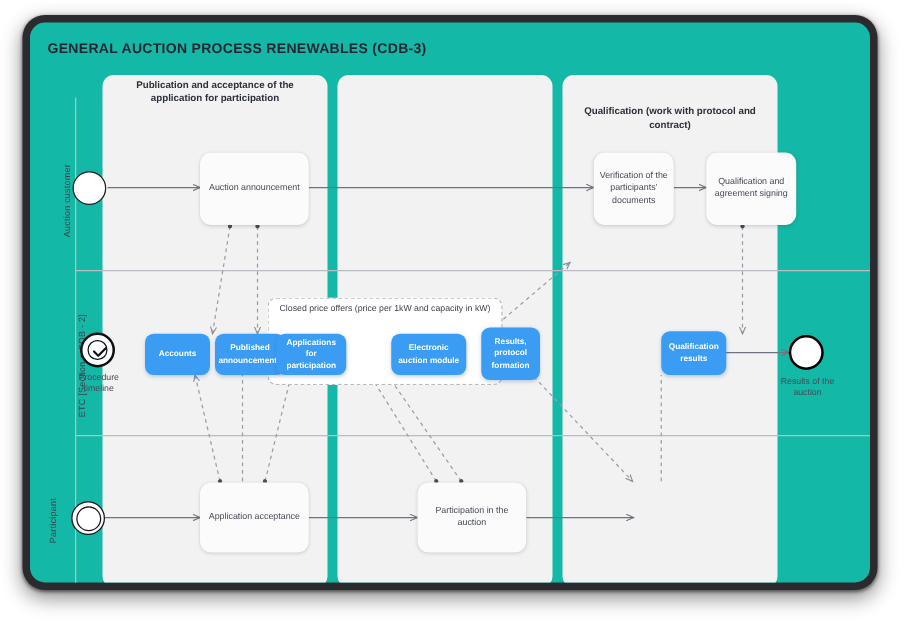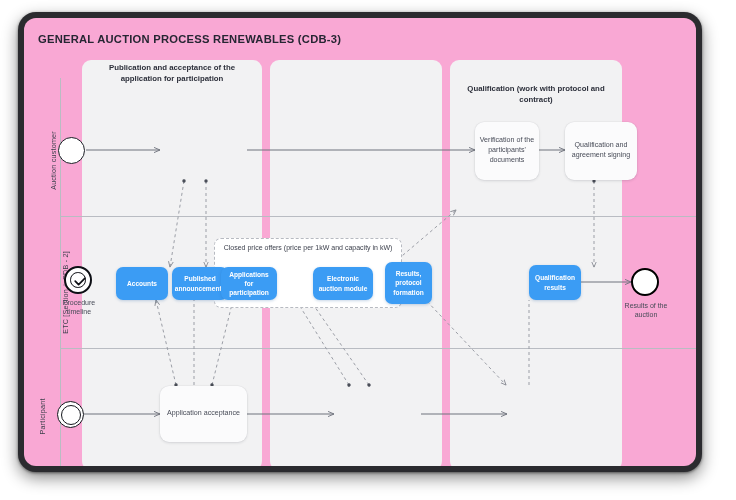--- a/index.html
+++ b/index.html
@@ -21,21 +21,21 @@
     left: 18px; top: 12px;
     width: 684px; height: 460px;
     border-radius: 18px;
     background: #2b2b2f;
     box-shadow: 0 6px 16px rgba(0,0,0,0.45), 0 1px 3px rgba(0,0,0,0.5);
   }
   #canvas {
     position: absolute;
     left: 24px; top: 18px;
     width: 672px; height: 448px;
-    background: #f9a8d4;
+    background: #14b8a6;
     border-radius: 12px;
     overflow: hidden;
   }
   #title {
     position: absolute;
     left: 14px; top: 15px;
     font-size: 11.2px;
     font-weight: bold;
     letter-spacing: 0.25px;
     color: #262633;
@@ -280,31 +280,33 @@
         <path d="M289,240 L361,240" fill="none" stroke="#9b9ea6" stroke-width="1" stroke-dasharray="3 3" marker-start="url(#dot)"></path>
         <path d="M365,207 L432,150" fill="none" stroke="#9b9ea6" stroke-width="1" stroke-dasharray="3 3" marker-start="url(#dot)" marker-end="url(#ahd)"></path>
 
         <path d="M399,237 L482,325" fill="none" stroke="#9b9ea6" stroke-width="1" stroke-dasharray="3 3" marker-start="url(#dot)" marker-end="url(#ahd)"></path>
 
         <path d="M570,121 L570,207" fill="none" stroke="#9b9ea6" stroke-width="1" stroke-dasharray="3 3" marker-start="url(#dot)" marker-end="url(#ahd)"></path>
 
         <path d="M505,325 L505,240" fill="none" stroke="#9b9ea6" stroke-width="1" stroke-dasharray="3 3"></path>
       </svg>
 
+      <div class="node" style="left:136px; top:62px; width:87px; height:58px;">Auction announcement</div>
       <div class="node" style="left:451px; top:62px; width:64px; height:58px;">Verification of the participants' documents</div>
       <div class="node" style="left:541px; top:62px; width:72px; height:58px;">Qualification and agreement signing</div>
 
       <div class="node blue" style="left:92px; top:207px; width:52px; height:33px;">Accounts</div>
       <div class="node blue" style="left:148px; top:207px; width:56px; height:33px;">Published announcements</div>
       <div class="node blue" style="left:197px; top:207px; width:56px; height:33px;">Applications for participation</div>
       <div class="node blue" style="left:289px; top:207px; width:60px; height:33px;">Electronic auction module</div>
       <div class="node blue" style="left:361px; top:202px; width:47px; height:42px;">Results, protocol formation</div>
       <div class="node blue" style="left:505px; top:205px; width:52px; height:35px;">Qualification results</div>
 
       <div class="node" style="left:136px; top:326px; width:87px; height:56px;">Application acceptance</div>
+      <div class="node" style="left:310px; top:326px; width:87px; height:56px;">Participation in the auction</div>
 
       <div class="event thin" style="left:34px; top:77px; width:27px; height:27px;"></div>
       <div class="event double" style="left:33px; top:341px; width:27px; height:27px;"></div>
       <div class="event thick" style="left:607px; top:208px; width:28px; height:28px;"></div>
       <div class="event-caption" style="left:592px; top:241px; width:60px;">Results of the auction</div>
 
       <div id="timeline-marker">
         <div class="ring"></div>
         <svg width="16" height="16" viewBox="0 0 16 16">
           <path d="M3.2,7.2 L6.6,10.6 L12.8,4.4" fill="none" stroke="#0d0f14" stroke-width="1.7" stroke-linecap="round" stroke-linejoin="round"></path>

